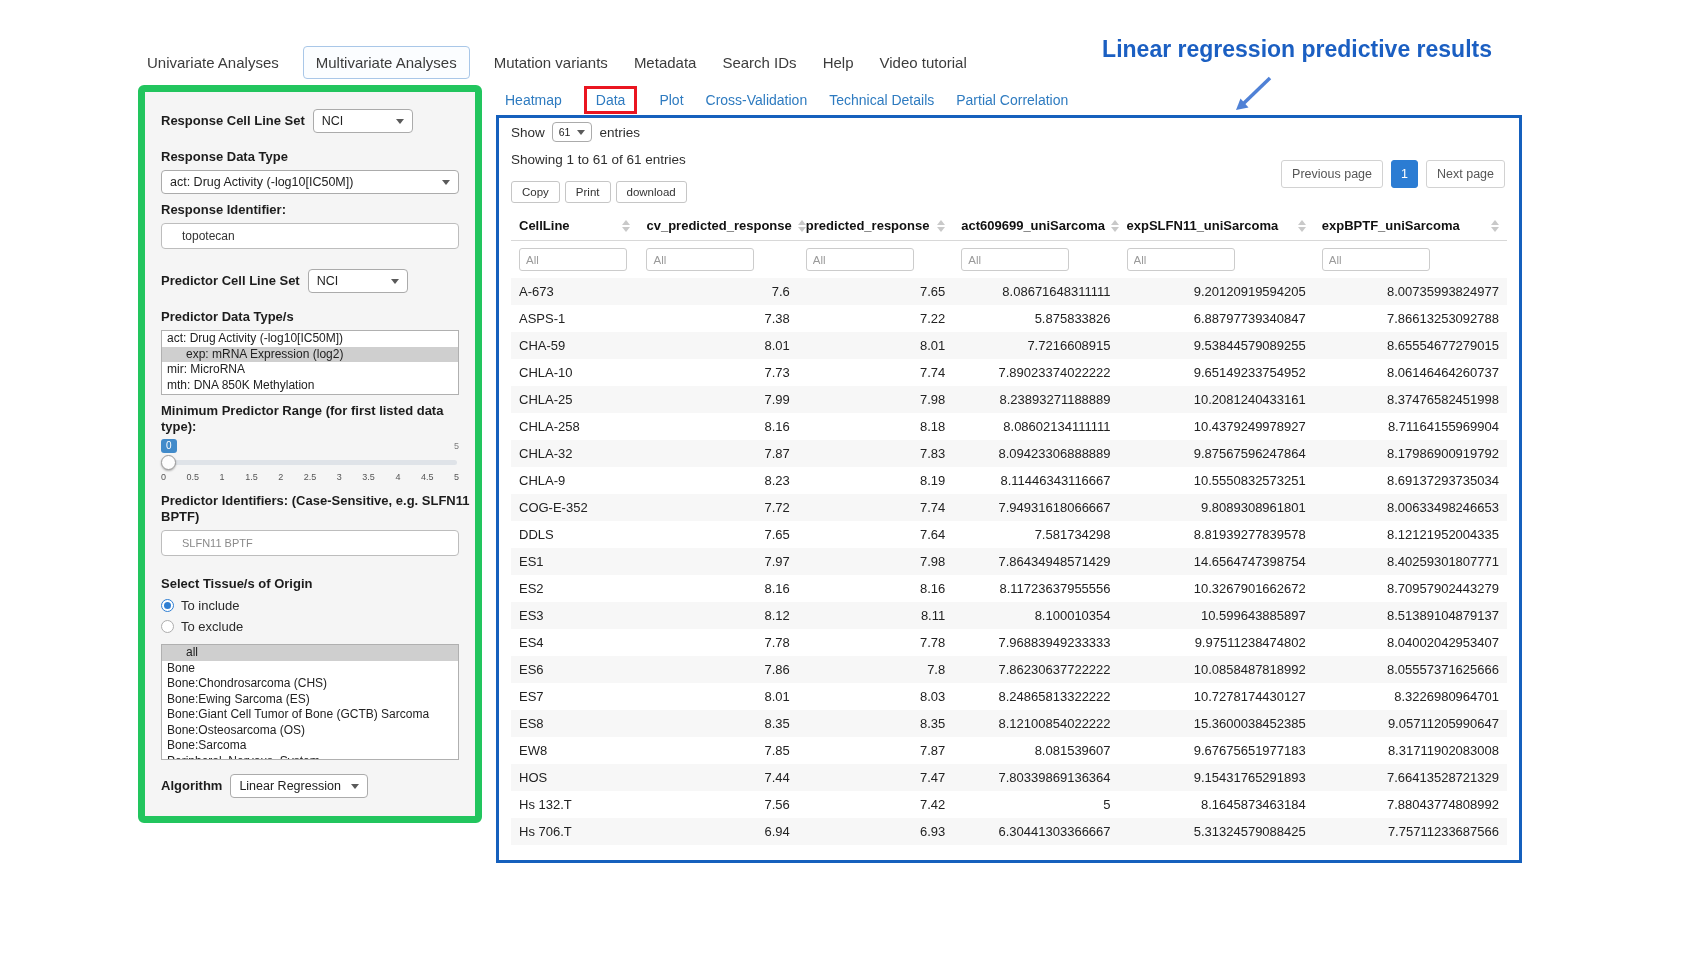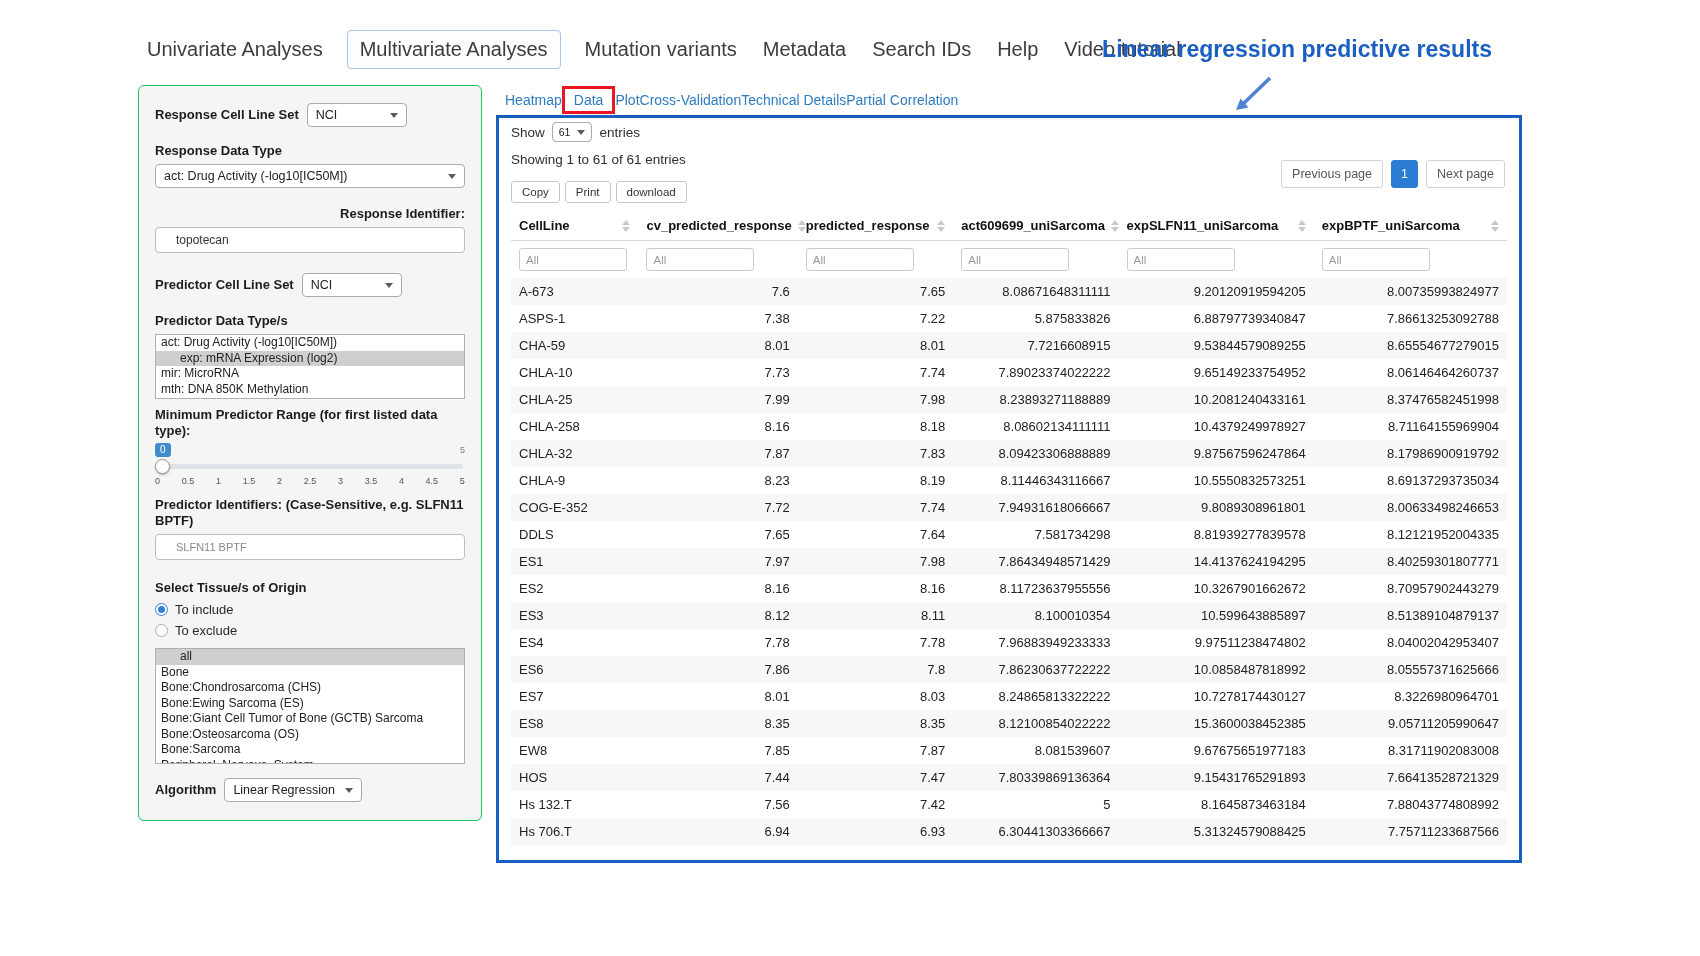--- a/index.html
+++ b/index.html
@@ -1,29 +1,29 @@
 <!DOCTYPE html>
 <html><head>
 <meta charset="utf-8">
 <style>
   * { box-sizing: border-box; margin: 0; padding: 0; }
   body { background:#fff; font-family:"Liberation Sans", sans-serif; }
   .screen { position:relative; width:1700px; height:956px; background:#ffffff; overflow:hidden; }
 
   
-  .top-nav { position:absolute; left:145px; top:30px; display:flex; align-items:center; gap:22px; font-size:20px; color:#3c3c3c; }
+  .top-nav { position:absolute; left:145px; top:46px; display:flex; align-items:center; gap:22px; font-size:15px; color:#3c3c3c; }
   .nav-item { padding:7px 2px; cursor:pointer; white-space:nowrap; }
   .nav-item.active { border:1.5px solid #a9c7e8; background:#fbfdff; border-radius:4px; padding:7px 12px; }
 
   
   .annotation-title { position:absolute; right:208px; top:36px; font-size:23px; font-weight:bold; color:#1b5fc2; }
   .annotation-arrow { position:absolute; left:1226px; top:76px; }
 
   
-  .sidebar { position:absolute; left:138px; top:85px; width:344px; background:#f5f5f5; border:1px solid #22c55e; border-radius:6px; padding:15px 16px 18px; }
+  .sidebar { position:absolute; left:138px; top:85px; width:344px; background:#f5f5f5; border:7px solid #22c55e; border-radius:6px; padding:15px 16px 18px; }
   .f-label { display:block; font-size:13px; font-weight:bold; color:#1c1c1c; line-height:16px; }
   .inline-row { display:flex; align-items:center; gap:8px; }
   .select { display:inline-flex; align-items:center; justify-content:space-between; gap:10px; background:#fff; border:1px solid #ababab; border-radius:4px; font-size:12.5px; color:#222; padding:3px 8px; min-height:24px; cursor:pointer; white-space:nowrap; }
   .select.block { display:flex; width:100%; }
   .caret { width:0; height:0; border-left:4px solid transparent; border-right:4px solid transparent; border-top:5px solid #5a5a5a; flex:0 0 auto; }
   .text-input { width:100%; height:26px; border:1px solid #bdbdbd; border-radius:4px; background:#fff; font-size:12px; padding:0 20px; color:#333; font-family:"Liberation Sans",sans-serif; }
   .text-input.dim { font-size:11px; color:#8a8a8a; }
   .listbox { background:#fff; border:1px solid #b0b0b0; overflow:hidden; }
   .lb-option { font-size:12px; line-height:15.5px; padding:0 5px; white-space:nowrap; color:#222; cursor:pointer; }
   .lb-option.selected { background:#cfcfcf;padding-left:24px; }
@@ -36,21 +36,21 @@
   .radio.checked::after { content:""; position:absolute; left:2px; top:2px; width:7px; height:7px; border-radius:50%; background:#2f7fd3; }
 
   .slider-wrap { position:relative; margin-top:4px; height:46px; }
   .slider-badge { position:absolute; left:0; top:0; background:#428bca; color:#fff; font-size:10px; line-height:14px; padding:0 5px; border-radius:3px; }
   .slider-max { position:absolute; right:0; top:2px; font-size:9px; color:#7c7c7c; }
   .slider-track { position:absolute; left:2px; right:2px; top:21px; height:5px; background:#dfe3e8; border-radius:3px; }
   .slider-handle { position:absolute; left:-2px; top:-5px; width:15px; height:15px; border-radius:50%; background:#fdfdfd; border:1px solid #9c9c9c; box-shadow:0 1px 2px rgba(0,0,0,.3); }
   .slider-ticks { position:absolute; left:0; right:0; top:33px; display:flex; justify-content:space-between; font-size:9px; color:#555; }
 
   
-  .main-tabs { position:absolute; left:505px; top:84px; display:flex; align-items:center; font-size:14px; color:#2e7bc0; height:32px; }
+  .main-tabs { position:absolute; left:505px; top:84px; display:flex; align-items:center; gap:22px; font-size:14px; color:#2e7bc0; height:32px; }
   .main-tab { cursor:pointer; white-space:nowrap; }
   .main-tab.red-boxed { border:3px solid #ea1520; padding:3px 9px; }
 
   
   .panel { position:absolute; left:496px; top:115px; width:1026px; height:748px; border:3px solid #1560bd; background:#fff; padding:4px 12px 0; }
   .show-row { display:flex; align-items:center; gap:7px; font-size:13.5px; color:#2e2e2e; }
   .select.mini { min-height:20px; padding:1px 6px; font-size:10.5px; gap:7px; }
   .showing-text { margin-top:10px; font-size:13.5px; color:#2e2e2e; }
   .pagination { position:absolute; right:14px; top:42px; display:flex; align-items:center; gap:8px; }
   .page-btn { border:1px solid #d2d2d2; background:#fff; color:#565656; font-size:12.5px; padding:6px 10px; border-radius:3px; cursor:pointer; font-family:"Liberation Sans",sans-serif; }
@@ -104,21 +104,21 @@
         <span class="caret"></span>
       </div>
     </div>
 
     <label class="f-label" style="margin-top:16px;">Response Data Type</label>
     <div class="select block" style="margin-top:5px;">
       <span>act: Drug Activity (-log10[IC50M])</span>
       <span class="caret"></span>
     </div>
 
-    <label class="f-label" style="margin-top:18px;text-align:right;">Response Identifier:</label>
+    <label class="f-label" style="margin-top:8px;">Response Identifier:</label>
     <input class="text-input" style="margin-top: 5px;" value="topotecan">
 
     <div class="inline-row" style="margin-top:20px;">
       <label class="f-label">Predictor Cell Line Set</label>
       <div class="select" style="min-width:100px;">
         <span>NCI</span>
         <span class="caret"></span>
       </div>
     </div>
 
@@ -374,21 +374,21 @@
             <td class="cell-num">7.64</td>
             <td class="cell-num">7.581734298</td>
             <td class="cell-num">8.81939277839578</td>
             <td class="cell-num">8.12121952004335</td>
           </tr>
           <tr>
             <td class="cell-name">ES1</td>
             <td class="cell-num">7.97</td>
             <td class="cell-num">7.98</td>
             <td class="cell-num">7.86434948571429</td>
-            <td class="cell-num">14.4137624194295</td>
+            <td class="cell-num">14.6564747398754</td>
             <td class="cell-num">8.40259301807771</td>
           </tr>
           <tr>
             <td class="cell-name">ES2</td>
             <td class="cell-num">8.16</td>
             <td class="cell-num">8.16</td>
             <td class="cell-num">8.11723637955556</td>
             <td class="cell-num">10.3267901662672</td>
             <td class="cell-num">8.70957902443279</td>
           </tr>

